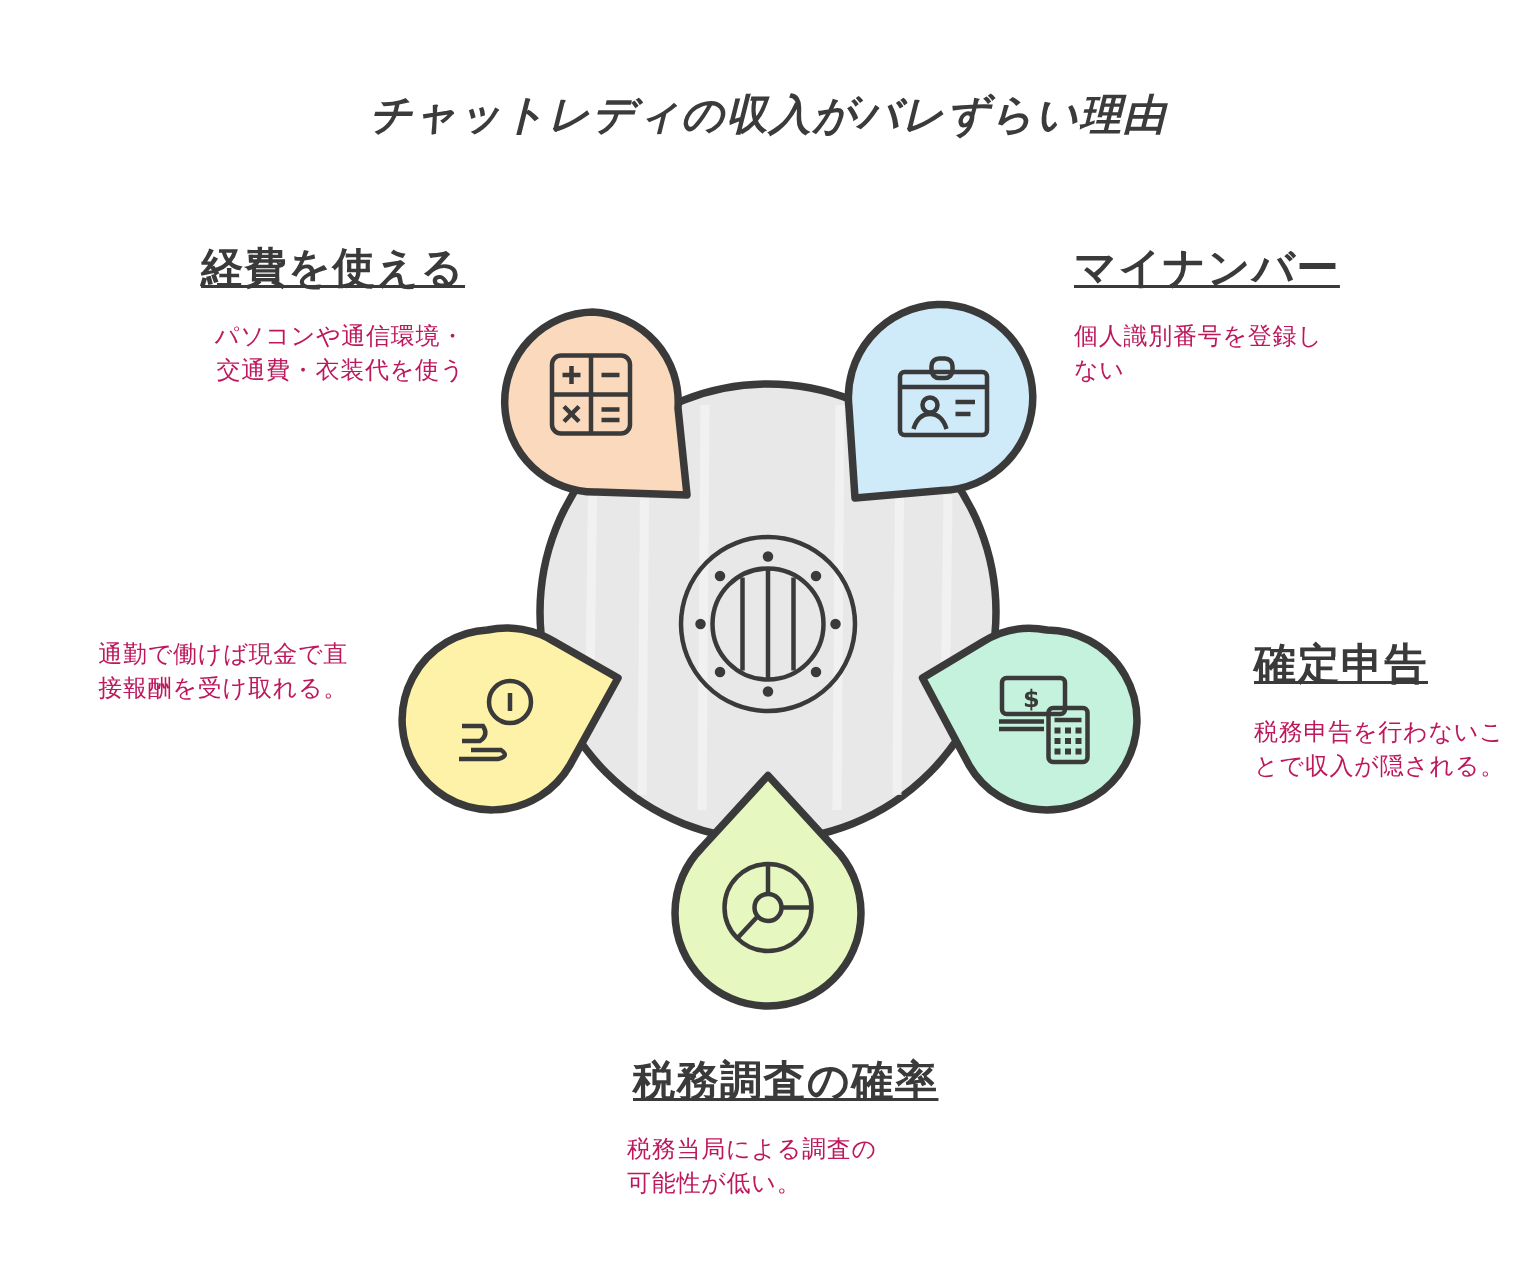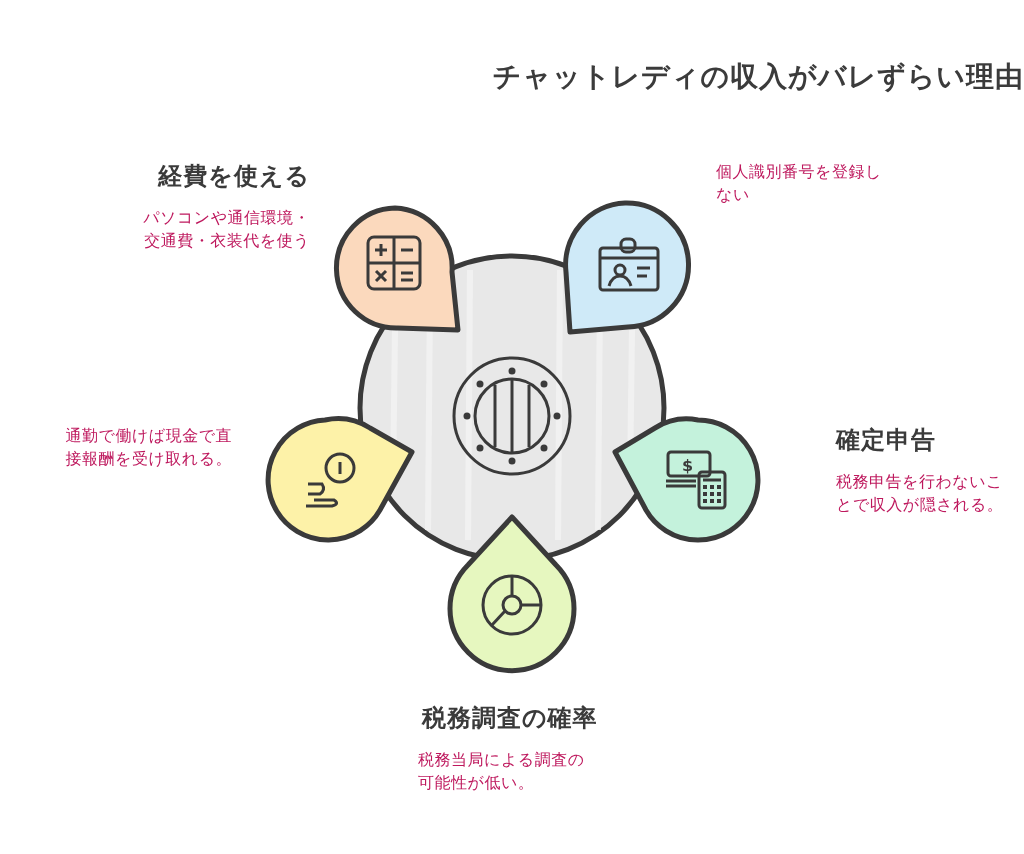--- a/index.html
+++ b/index.html
@@ -1,22 +1,22 @@
 <!DOCTYPE html>
 <html><head>
 <meta charset="utf-8">
 <style>
   html, body { margin: 0; padding: 0; background: #ffffff; }
   body { width: 1024px; height: 854px; position: relative; overflow: hidden;
          font-family: "DejaVu Sans", "Liberation Sans", sans-serif; color: #3a3a3a; }
-  .title { position: absolute; top: 58px; left: 0; width: 1024px; text-align: right;
-           font-size: 28px; font-weight: bold; color: #3b3b3b; letter-spacing: 1px; }
+  .title { position: absolute; top: 58px; left: 0; width: 1024px; text-align: center;
+           font-size: 28px; font-weight: bold; color: #3b3b3b; letter-spacing: 1px; font-style: italic; }
   svg.diagram { position: absolute; left: 0; top: 0; }
   .label { position: absolute; }
-  .label .h { font-size: 24px; font-weight: bold; color: #3a3a3a; margin-bottom: 14px; letter-spacing: 1px; }
+  .label .h { font-size: 28px; font-weight: bold; color: #3a3a3a; margin-bottom: 14px; letter-spacing: 1px; text-decoration: underline; }
   .label .d { font-size: 16px; line-height: 23px; color: #be185d; letter-spacing: 0.5px; white-space: pre-line; }
   .right-align { text-align: right; }
   .left-align { text-align: left; }
 </style>
 </head>
 <body>
 
 <div class="title">チャットレディの収入がバレずらい理由</div>
 
 <svg class="diagram" width="1024" height="854" viewBox="0 0 1024 854">
@@ -126,20 +126,21 @@
   </g>
 </svg>
 
 <div class="label right-align" style="left:60px; top:160px; width:250px;">
   <div class="h">経費を使える</div>
   <div class="d">パソコンや通信環境・
 交通費・衣装代を使う</div>
 </div>
 
 <div class="label left-align" style="left:716px; top:160px; width:250px;">
+  <div class="h">マイナンバー</div>
   <div class="d">個人識別番号を登録し
 ない</div>
 </div>
 
 <div class="label right-align" style="left:20px; top:424px; width:212px;">
   <div class="d">通勤で働けば現金で直
 接報酬を受け取れる。</div>
 </div>
 
 <div class="label left-align" style="left:836px; top:424px; width:220px;">

